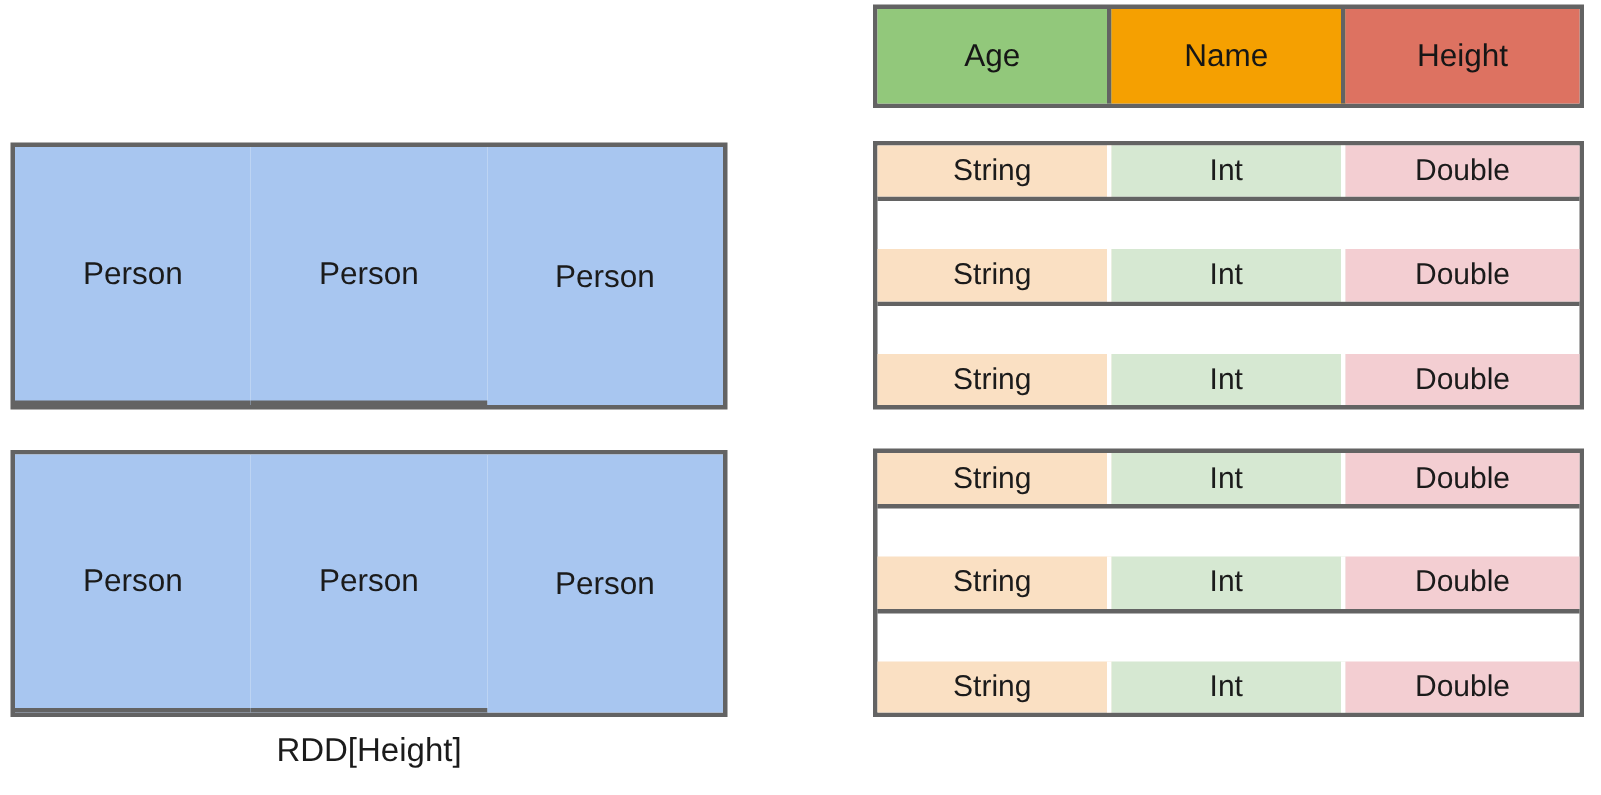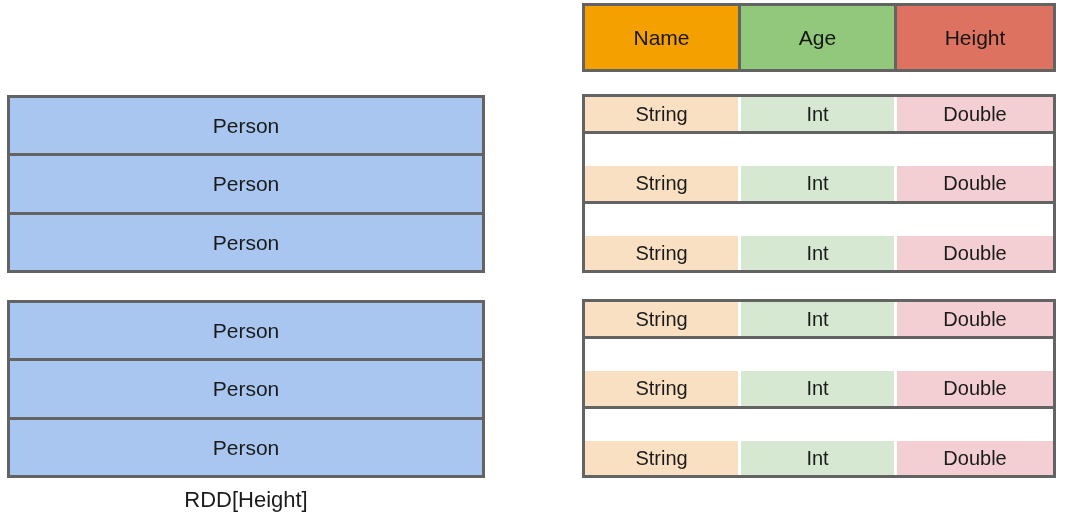--- a/index.html
+++ b/index.html
@@ -25,21 +25,20 @@
   .blockframe {
     position: absolute;
     box-sizing: border-box;
     border: 3px solid #636363;
     background: #ffffff;
   }
 
   
   .rdd-block {
     display: flex;
-    flex-direction: column;
   }
   .rdd-row {
     flex: 1 1 0;
     display: flex;
     align-items: center;
     justify-content: center;
     background: #a8c6f0;
     border-bottom: 3px solid #636363;
     box-sizing: border-box;
   }
@@ -146,26 +145,26 @@
       <span>Person</span>
     </div>
     <div class="rdd-row">
       <span>Person</span>
     </div>
   </div>
 
   <div class="caption" style="left:7px; top:489px; width:478px;">RDD[Height]</div>
 
   <div class="df-header" style="left:582px; top:3px; width:474px; height:69px;">
+    <div class="hcell col-age" style="background:#92c87b;">
+      <span>Age</span>
+    </div>
     <div class="hcell col-name" style="background:#f5a001;">
       <span>Name</span>
     </div>
-    <div class="hcell col-age" style="background:#92c87b;">
-      <span>Age</span>
-    </div>
     <div class="hcell col-height" style="background:#dd7261;">
       <span>Height</span>
     </div>
   </div>
 
   <div class="df-block" style="left:582px; top:94px; width:474px; height:179px;">
     <div class="df-row">
       <div class="df-cell col-name" style="background:#fae0c3;">
         <span>String</span>
       </div>

